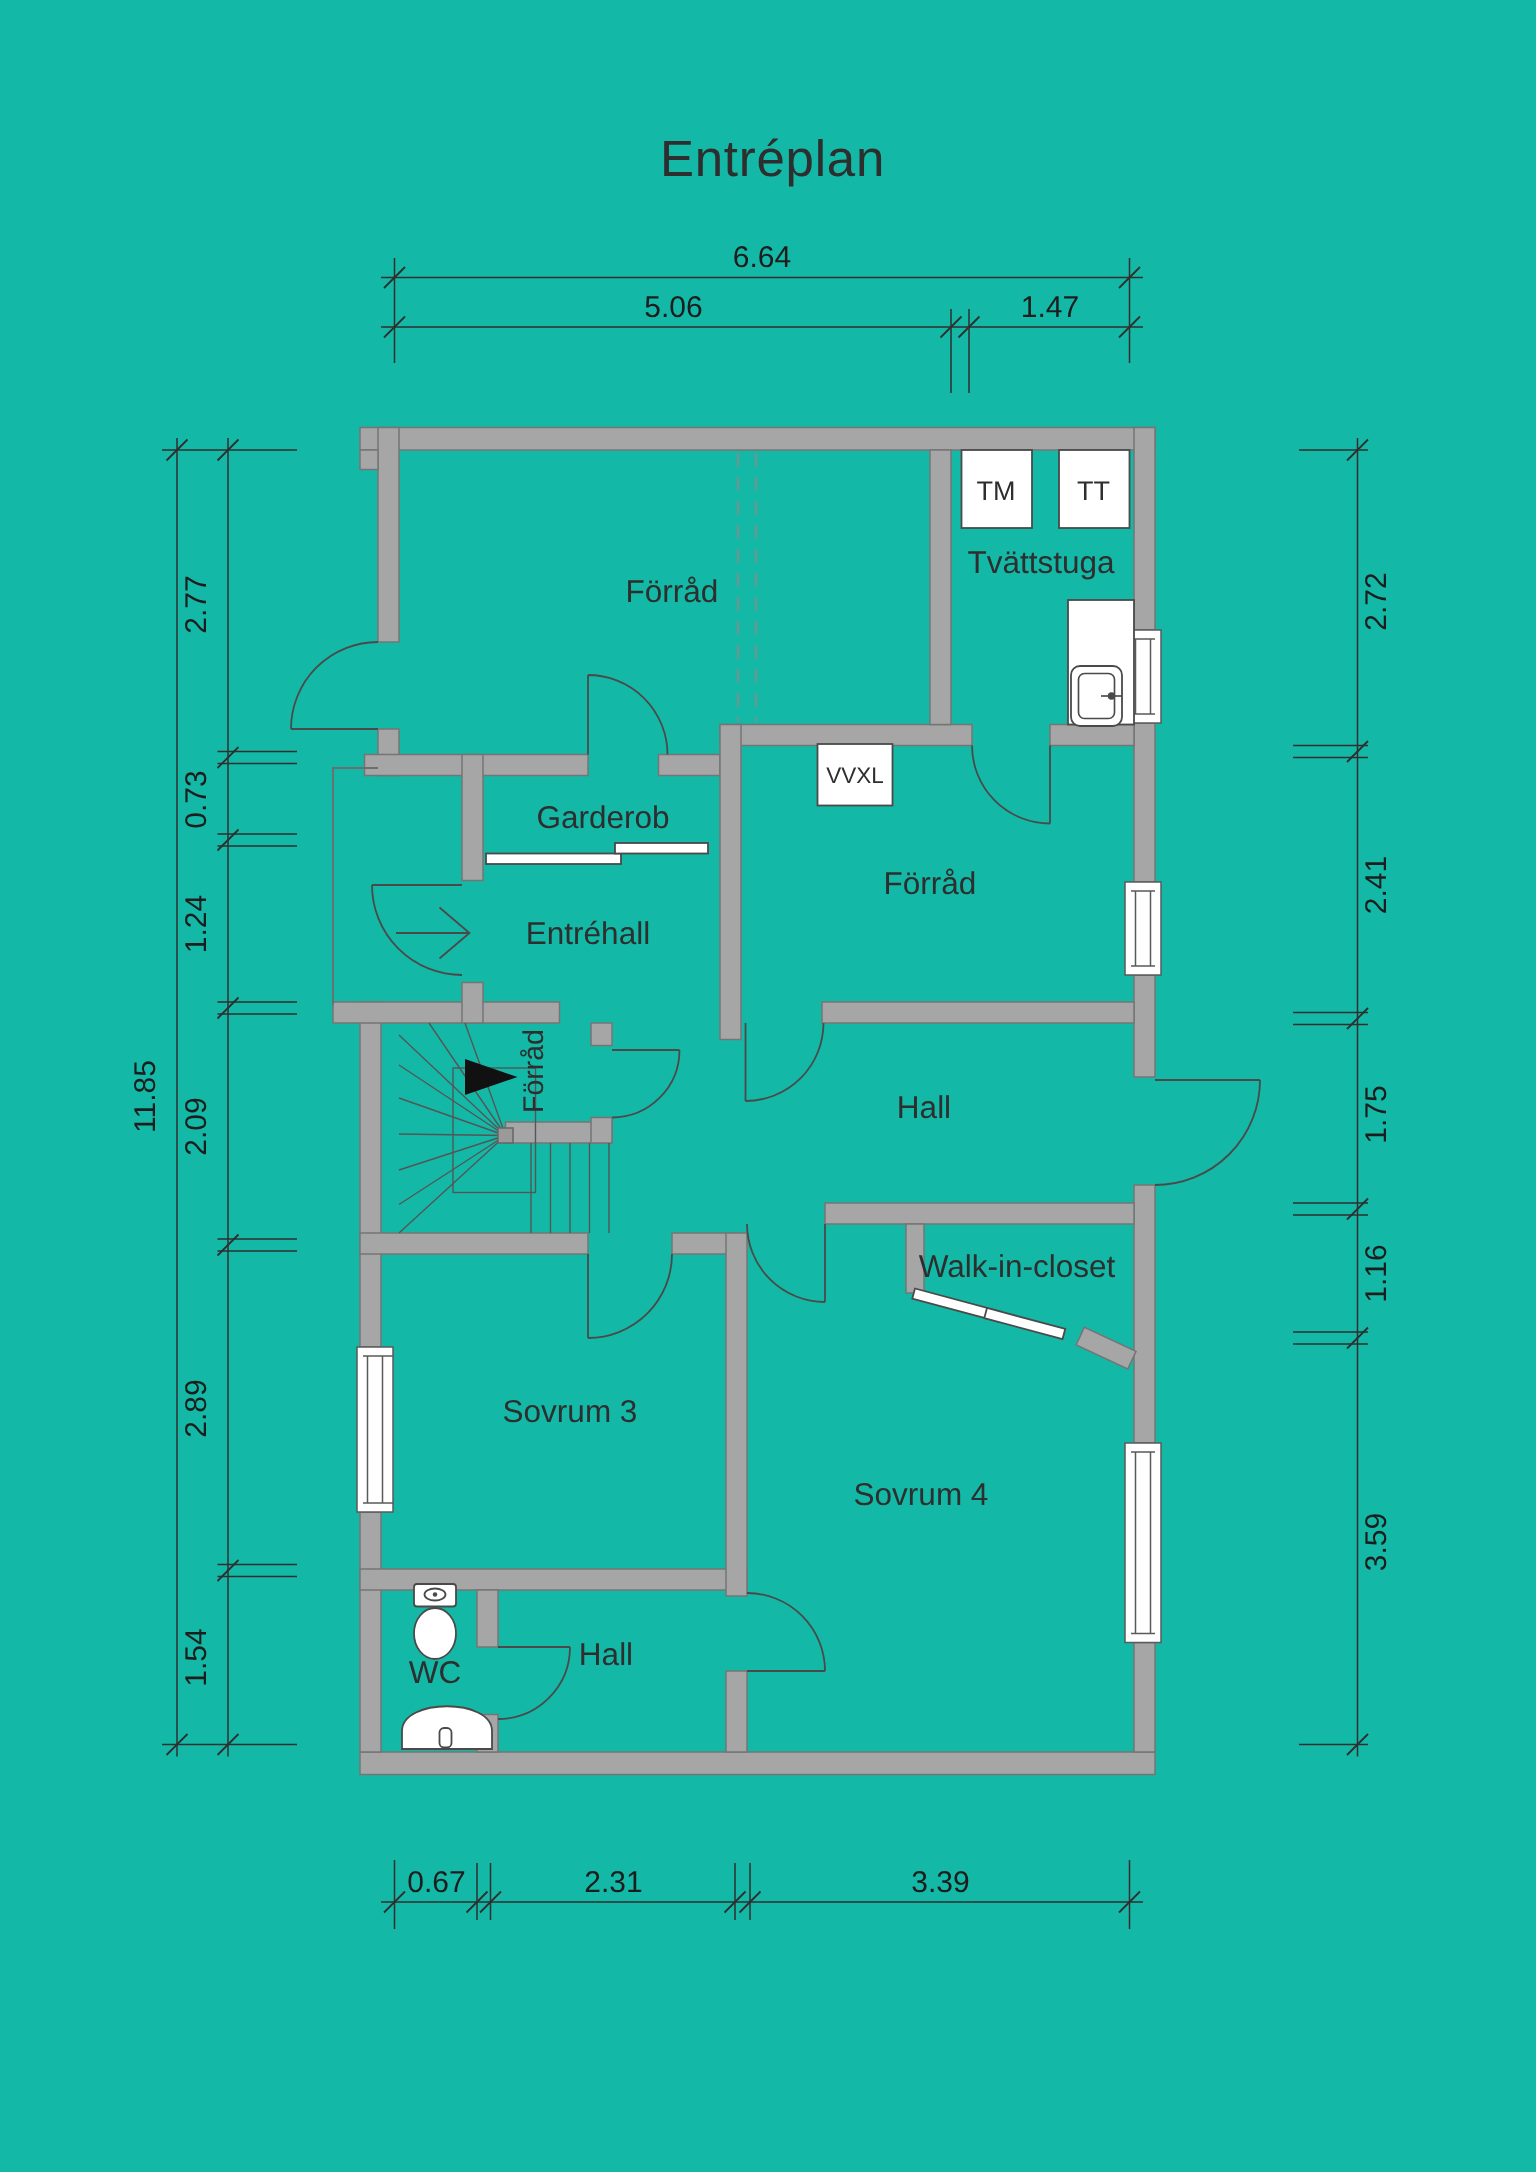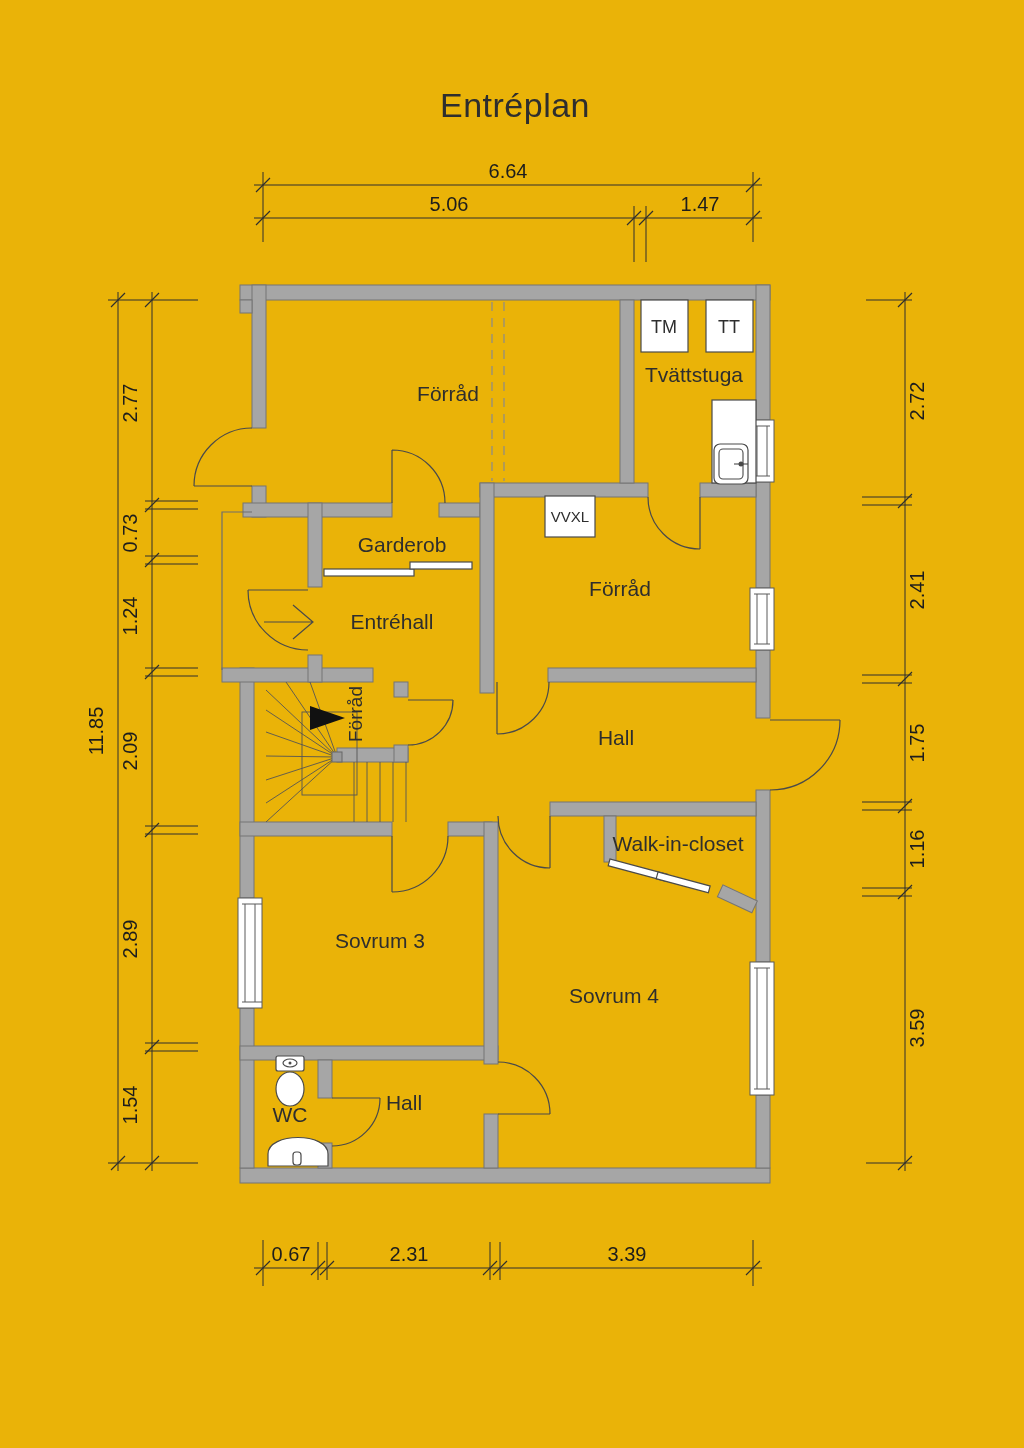--- a/index.html
+++ b/index.html
@@ -1,16 +1,16 @@
 <!DOCTYPE html>
 <html><head>
 <meta charset="utf-8">
 <style>
   html,body{margin:0;padding:0;background:#ffffff;}
-  .page{width:1024px;height:1448px;position:relative;background:#eab308;}
+  .page{width:1024px;height:1448px;position:relative;background:#14b8a6;}
   svg{display:block;}
   .wall{fill:#a6a6a6;stroke:#757575;stroke-width:1;}
   .alcove{stroke:#6e6e6e;stroke-width:1.2;fill:none;}
   .fix{fill:#ffffff;stroke:#4a4a4a;stroke-width:1.2;}
   .fixthin{fill:none;stroke:#4a4a4a;stroke-width:1.1;}
   .door{stroke:#4a4a4a;stroke-width:1.2;fill:none;}
   .win{fill:#ffffff;stroke:#5a5a5a;stroke-width:1;}
   .winline{stroke:#5a5a5a;stroke-width:1;fill:none;}
   .stair{stroke:#555555;stroke-width:0.9;fill:none;}
   .dash{stroke:#8a8a8a;stroke-width:1.2;fill:none;stroke-dasharray:9 7;}

